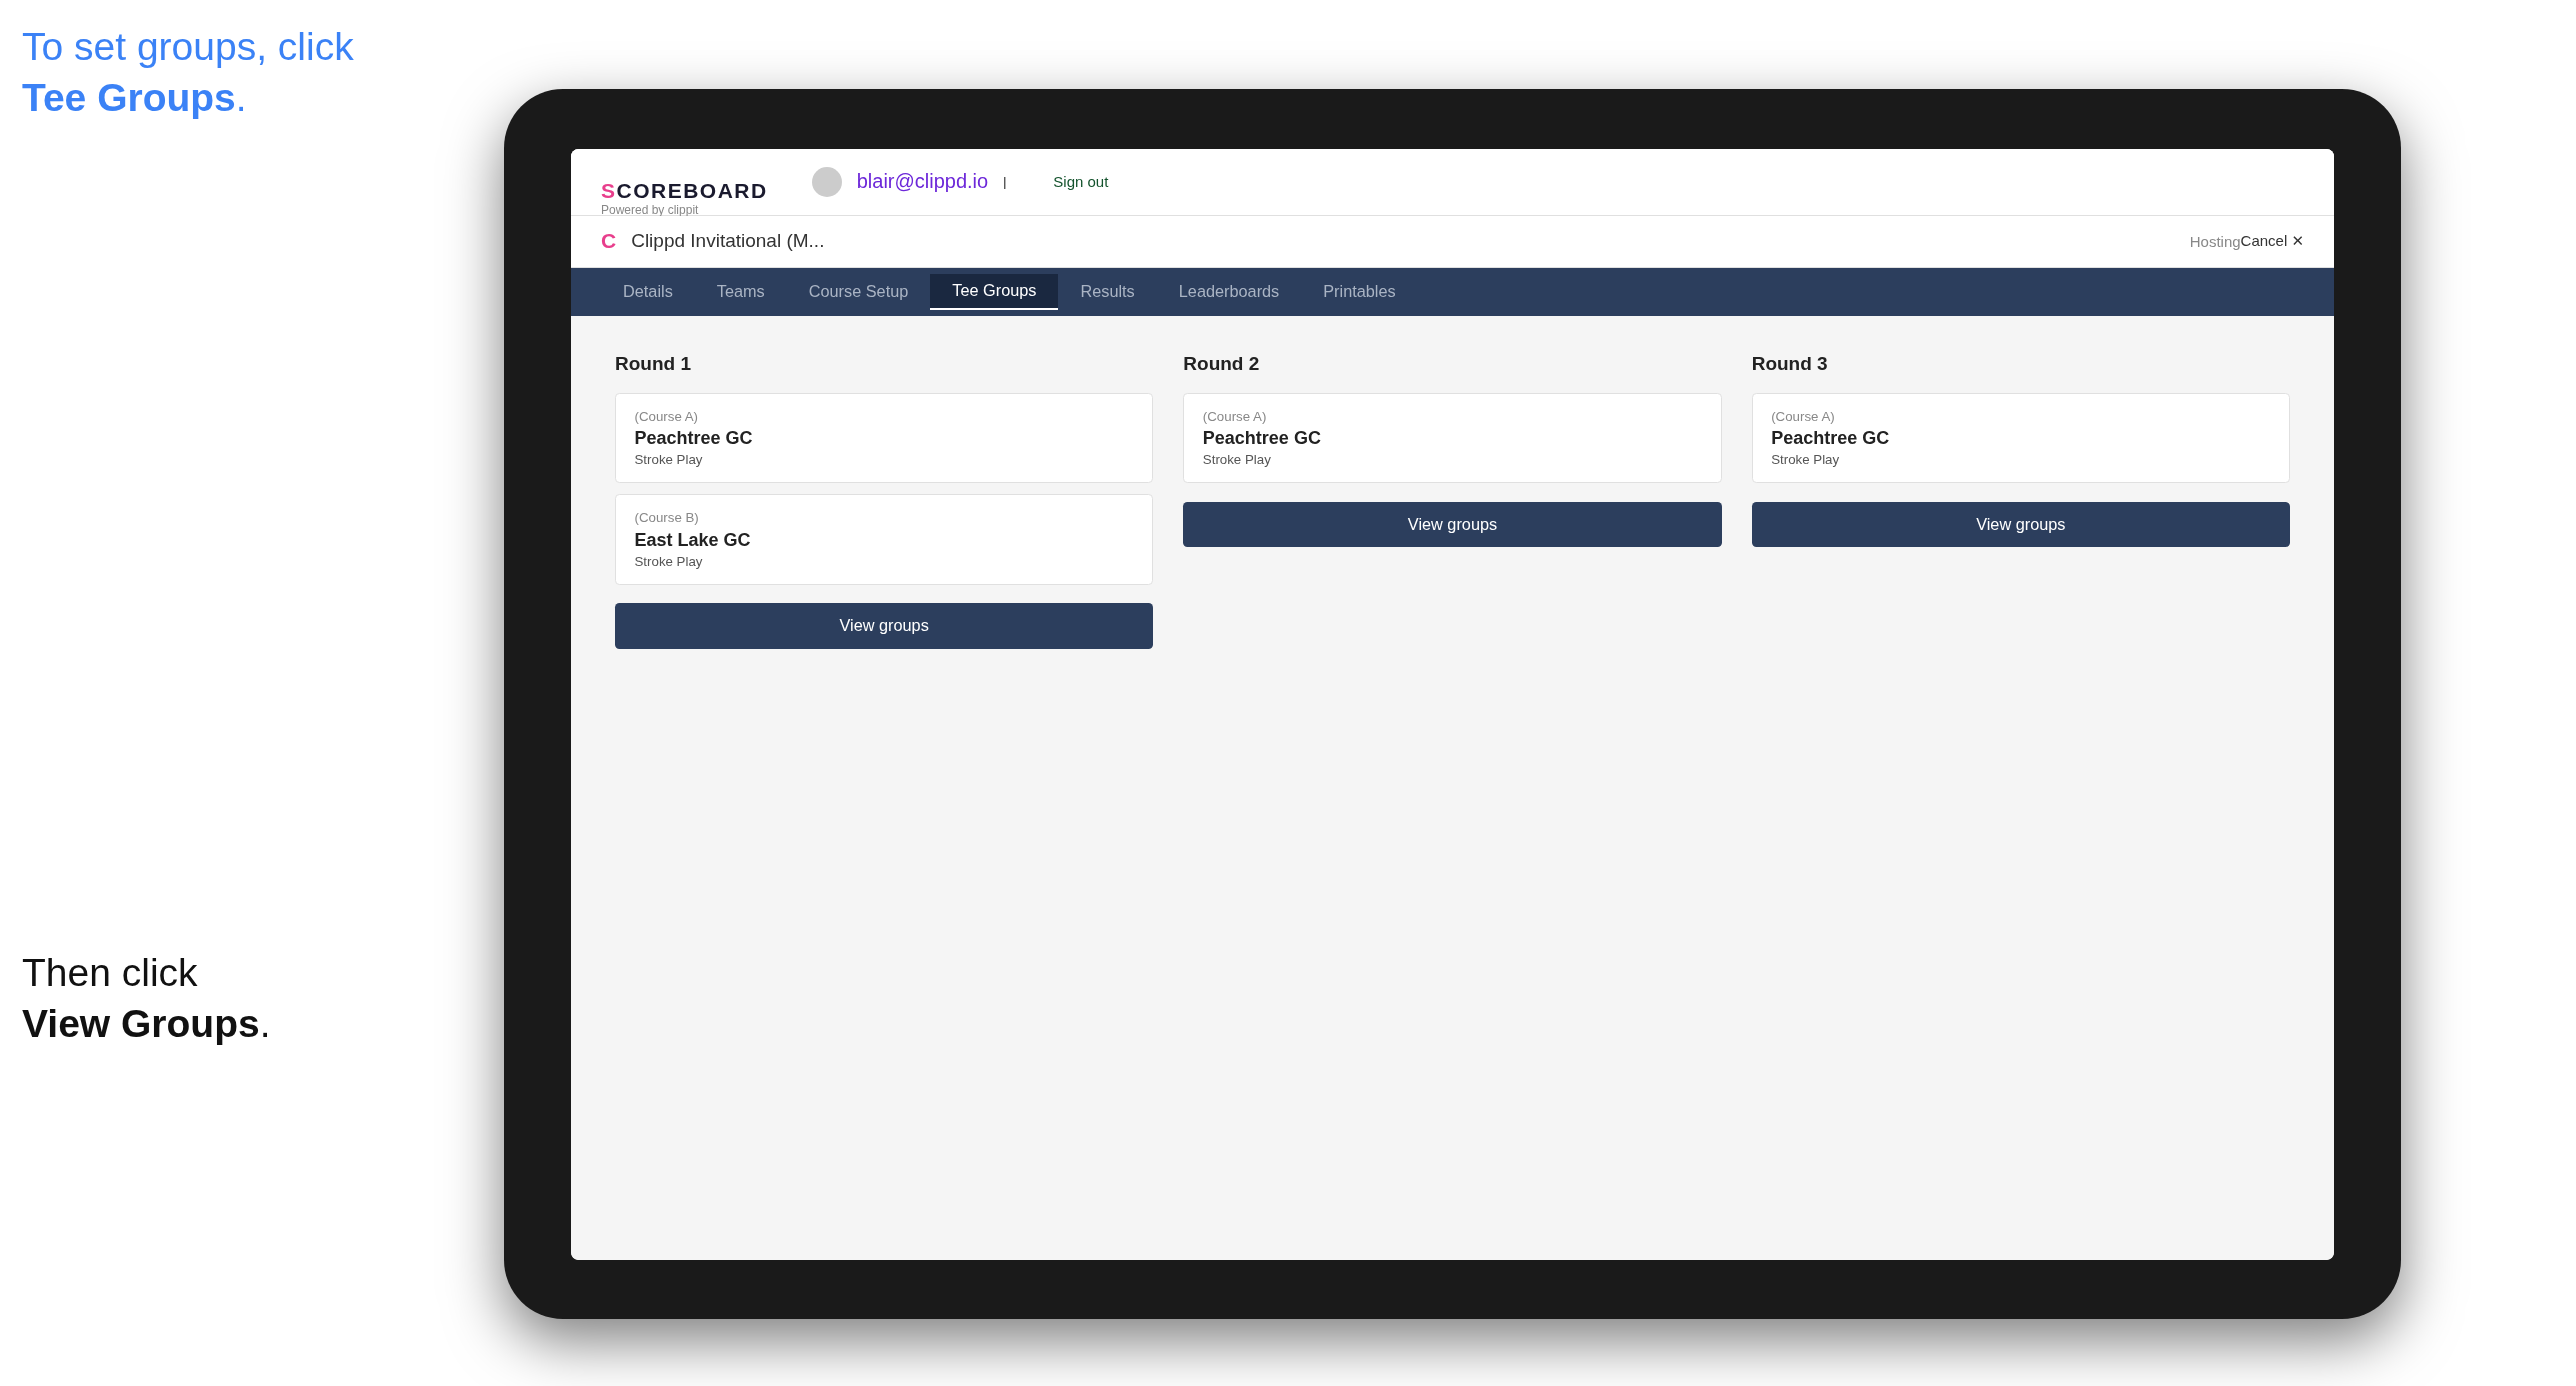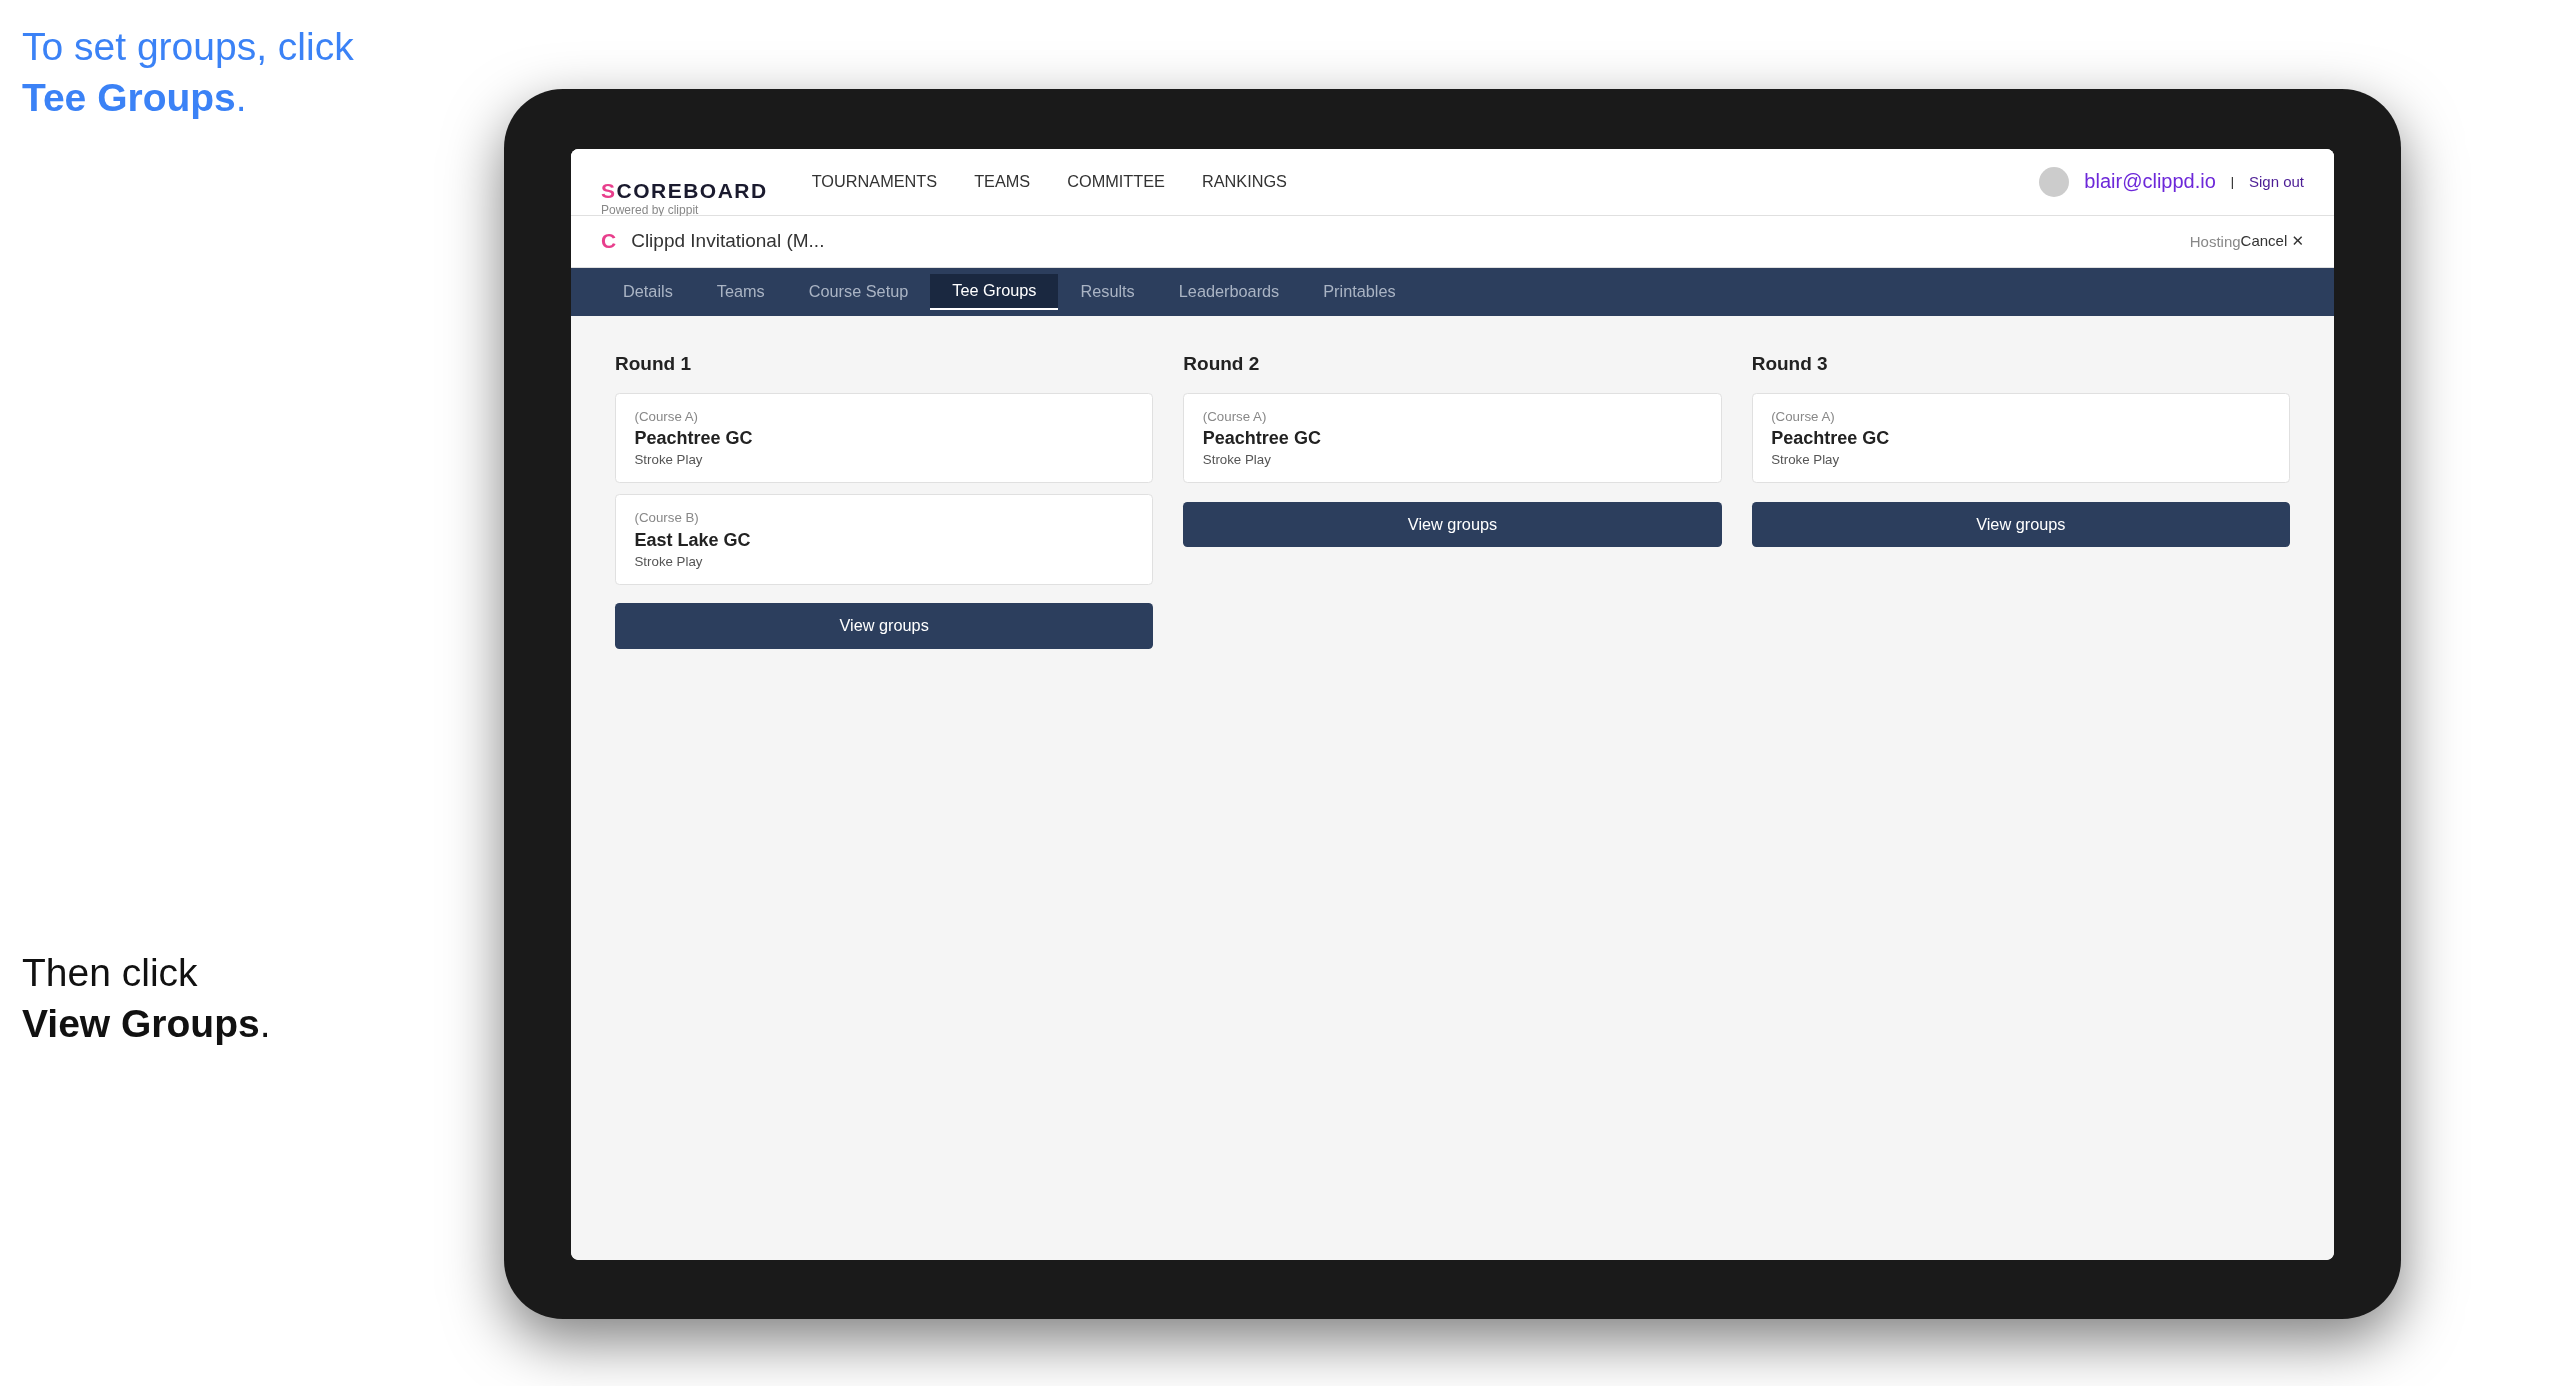--- a/index.html
+++ b/index.html
@@ -127,22 +127,23 @@
       border-radius: 50%;
     }
 
     .user-email {
       font-size: 20px;
       color: #6d28d9;
     }
 
     .sign-out {
       font-size: 15px;
-      color: #4c1d95;
-      cursor: pointer;
+      color: #14532d;
+      cursor: pointer;
+      margin-left: 32px;
     }
 
     
     .sub-header {
       background: #ffffff;
       border-bottom: 0.7px solid #e0e0e0;
       display: flex;
       align-items: center;
       padding: 0 30px;
       height: 52px;
@@ -307,26 +308,20 @@
 
 <div class="tablet">
   <div class="tablet-screen">
 
     <div class="top-nav">
       <div class="logo-area">
         <span class="logo-text">
           <span class="logo-c">S</span>COREBOARD
         </span>
         <span class="logo-sub">Powered by clippit</span>
-      </div>
-      <div class="nav-links">
-        <span class="nav-link">TOURNAMENTS</span>
-        <span class="nav-link">TEAMS</span>
-        <span class="nav-link">COMMITTEE</span>
-        <span class="nav-link">RANKINGS</span>
       </div>
       <div class="nav-right">
         <div class="user-avatar"></div>
         <span class="user-email">blair@clippd.io</span>
         <span>|</span>
         <span class="sign-out">Sign out</span>
       </div>
     </div>
 
     <div class="sub-header">

